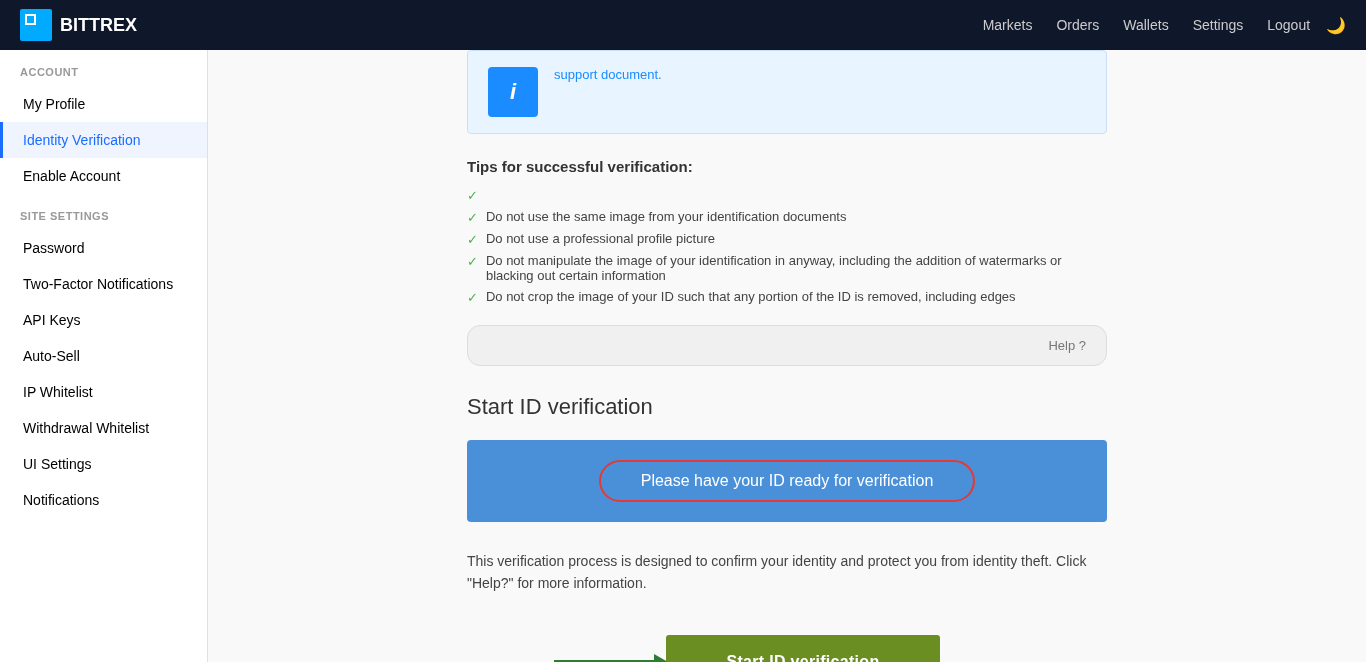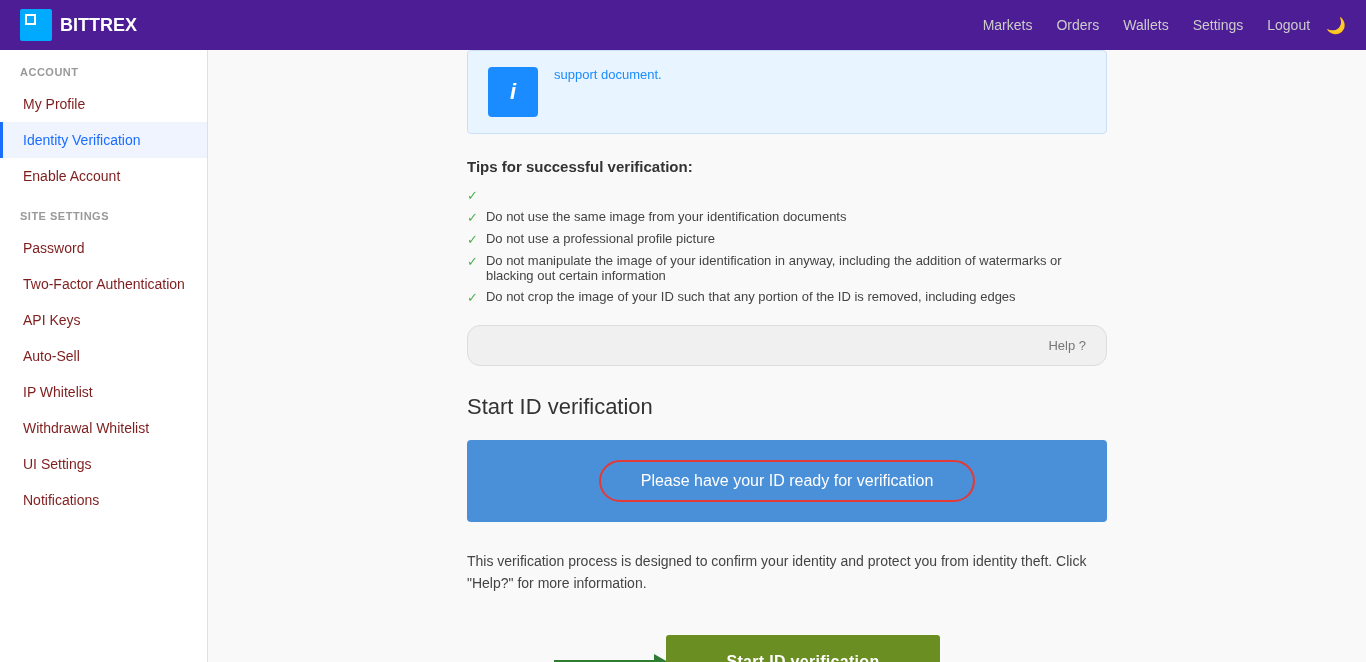--- a/index.html
+++ b/index.html
@@ -1,20 +1,20 @@
 <!DOCTYPE html>
 <html><head>
   <meta charset="utf-8">
   <style>
     * { margin: 0; padding: 0; box-sizing: border-box; }
     body { font-family: Arial, sans-serif; font-size: 14px; color: #333; background: #f5f5f5; display: flex; flex-direction: column; height: 662px; overflow: hidden; }
 
     
     .topnav {
-      background: #4c1d95;
+      background: #0f172a;
       color: #fff;
       display: flex;
       align-items: center;
       padding: 0 20px;
       height: 50px;
       flex-shrink: 0;
     }
     .topnav .logo {
       display: flex;
       align-items: center;
@@ -73,21 +73,21 @@
       color: #999;
       text-transform: uppercase;
       padding: 16px 20px 8px 20px;
       letter-spacing: 0.5px;
     }
     .sidebar-item {
       display: flex;
       align-items: center;
       padding: 10px 20px;
       cursor: pointer;
-      color: #7f1d1d;
+      color: #000000;
       font-size: 14px;
       border-left: 3px solid transparent;
     }
     .sidebar-item.active {
       border-left: 3px solid #1a6dff;
       background: #f0f4ff;
       font-weight: 500;
       color: #1a6dff;
     }
 
@@ -294,21 +294,21 @@
     <div class="sidebar-item">
       <span>Enable Account</span>
     </div>
 
     <div class="sidebar-section-label">SITE SETTINGS</div>
 
     <div class="sidebar-item">
       <span>Password</span>
     </div>
     <div class="sidebar-item">
-      <span>Two-Factor Authentication</span>
+      <span>Two-Factor Notifications</span>
     </div>
     <div class="sidebar-item">
       <span>API Keys</span>
     </div>
     <div class="sidebar-item">
       <span>Auto-Sell</span>
     </div>
     <div class="sidebar-item">
       <span>IP Whitelist</span>
     </div>

